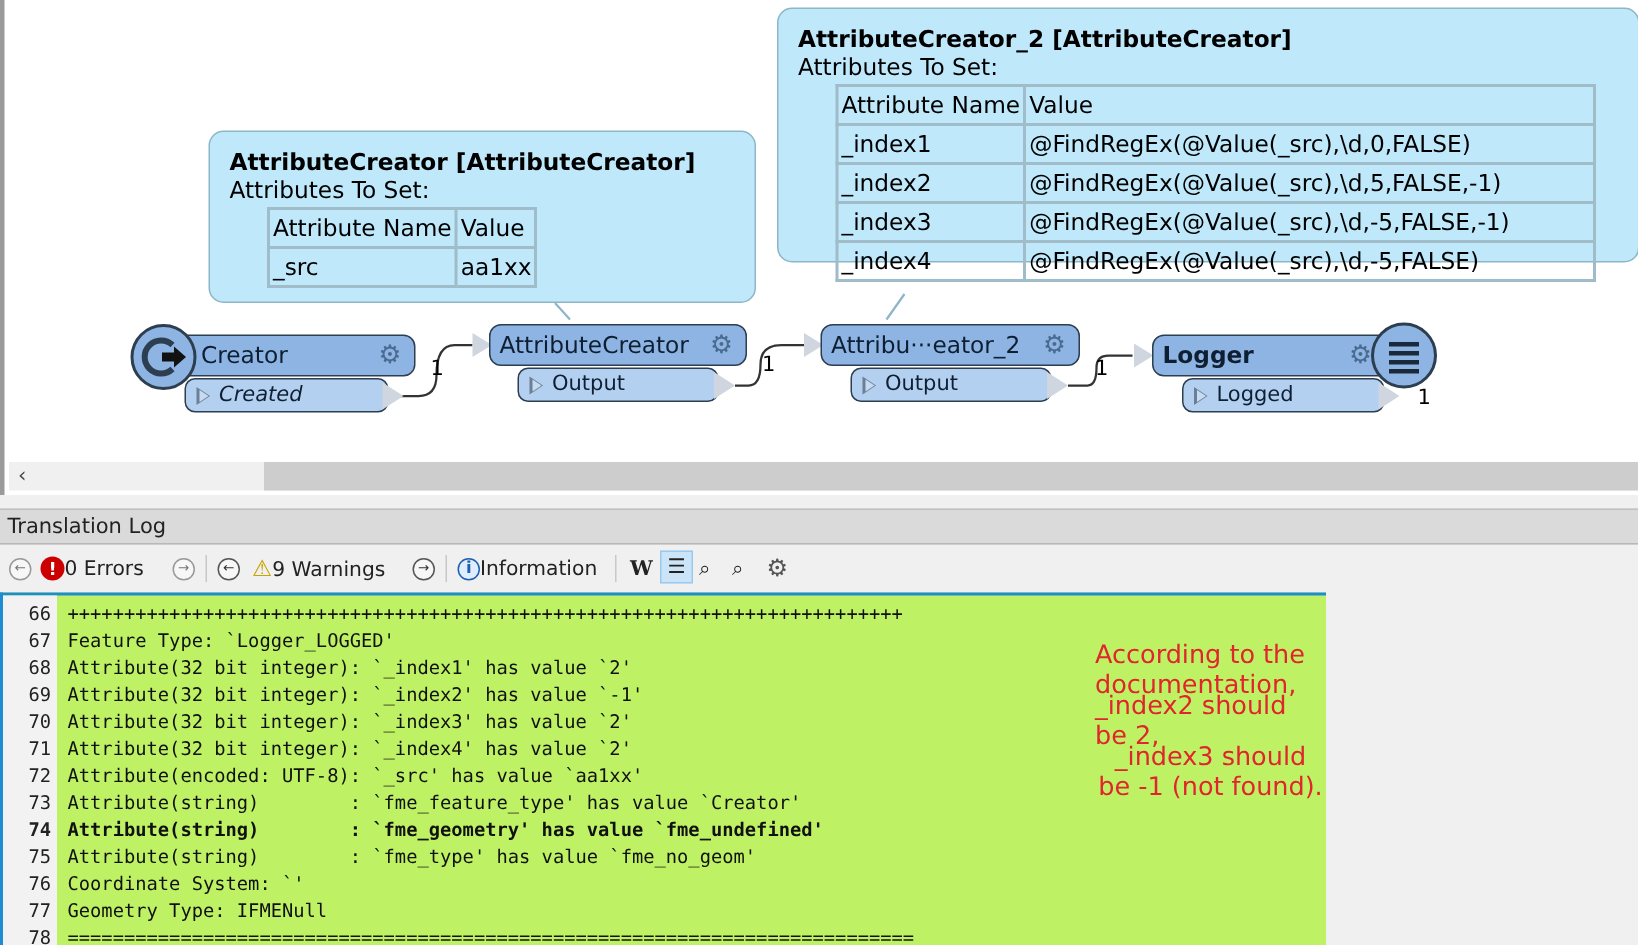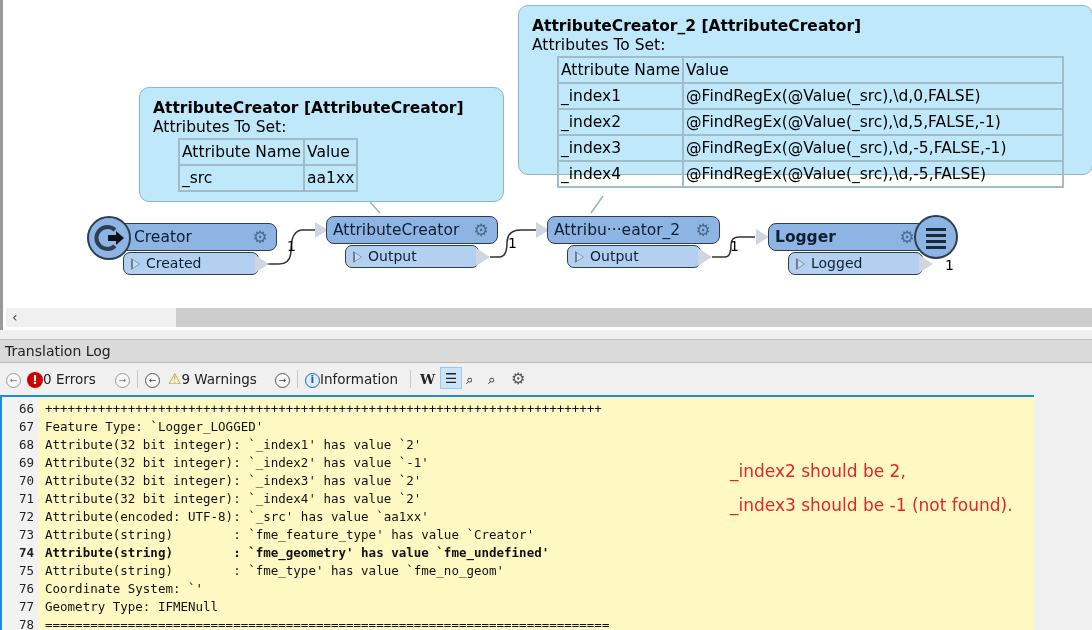--- a/index.html
+++ b/index.html
@@ -21,21 +21,21 @@
   .count { position: absolute; font-size: 14px; color: #000; }
   #hscroll { position: absolute; left: 3px; top: 308px; width: 1089px; height: 19px; background: #f0f0f0; }
   #hscroll .thumb { position: absolute; left: 170px; top: 0; right: 0; height: 19px; background: #cdcdcd; }
   #hscroll .arrow-left { position: absolute; left: 6px; top: 0; font-size: 14px; color: #444; line-height: 19px; }
   #log-header { position: absolute; left: 0; top: 339px; width: 1092px; height: 24px; background: #dadada; border-top: 1px solid #c0c0c0; border-bottom: 1px solid #b8b8b8; font-size: 14px; line-height: 22px; padding-left: 5px; color: #222; }
   #toolbar { position: absolute; left: 0; top: 364px; width: 1092px; height: 30px; background: #f0f0f0; font-size: 13.5px; color: #222; }
   .tb { position: absolute; top: 5px; height: 20px; line-height: 20px; white-space: nowrap; }
   .navc { display: inline-block; width: 15px; height: 15px; border: 1px solid #999; border-radius: 50%; font-size: 9px; line-height: 13px; text-align: center; color: #777; background: #f7f7f7; vertical-align: middle; }
   .navc.dark { color: #333; border-color: #555; }
   .sep { position: absolute; top: 6px; width: 1px; height: 18px; background: #c8c8c8; }
-  #log { position: absolute; left: 0; top: 395px; width: 1034px; height: 235px; background: #fef9c3; border-top: 2px solid #1f8bd0; border-left: 2px solid #1f8bd0; }
+  #log { position: absolute; left: 0; top: 395px; width: 884px; height: 235px; background: #bef264; border-top: 2px solid #1f8bd0; border-left: 2px solid #1f8bd0; }
   #gutter { position: absolute; left: 0; top: 0; width: 36px; height: 235px; background: #f2f2f2; }
   .line { position: absolute; left: 0; height: 18px; font-family: "DejaVu Sans Mono", monospace; font-size: 12.5px; line-height: 18px; white-space: pre; color: #111; }
   .ln { position: absolute; left: 0; width: 32px; text-align: right; color: #222; }
   .lt { position: absolute; left: 43px; }
   .note { position: absolute; left: 728px; font-size: 17px; color: #e0262c; }
   svg.wires { position: absolute; left: 0; top: 0; }
 </style>
 </head>
 <body>
 
@@ -88,21 +88,21 @@
         <td>@FindRegEx(@Value(_src),\d,-5,FALSE,-1)</td>
       </tr>
       <tr>
         <td>_index4</td>
         <td>@FindRegEx(@Value(_src),\d,-5,FALSE)</td>
       </tr>
     </tbody>
       </table>
   </div>
 
-  <div class="port" style="left:120px; top:252px; width:136px;">
+  <div class="port" style="left:120px; top:252px; width:136px;font-style:italic;">
     <span class="tri"></span>
     <span>Created</span>
   </div>
   <div class="outport" style="left:252px; top:255px;"></div>
   <div class="node" style="left:106px; top:223px; width:168px; padding-left:24px;">
     <span>Creator</span>
     <span class="gear">⚙</span>
   </div>
   <div class="circle" style="left:84px; top:216px;">
     <svg width="40" height="40" viewBox="0 0 40 40">
@@ -199,15 +199,16 @@
       <div class="line" style="top: 75px; width: 700px;"><span class="ln">70</span><span class="lt">Attribute(32 bit integer): `_index3' has value `2'</span></div>
       <div class="line" style="top: 93px; width: 700px;"><span class="ln">71</span><span class="lt">Attribute(32 bit integer): `_index4' has value `2'</span></div>
       <div class="line" style="top: 111px; width: 700px;"><span class="ln">72</span><span class="lt">Attribute(encoded: UTF-8): `_src' has value `aa1xx'</span></div>
       <div class="line" style="top: 129px; width: 700px;"><span class="ln">73</span><span class="lt">Attribute(string)        : `fme_feature_type' has value `Creator'</span></div>
       <div class="line" style="top: 147px; width: 700px; font-weight: bold;"><span class="ln">74</span><span class="lt">Attribute(string)        : `fme_geometry' has value `fme_undefined'</span></div>
       <div class="line" style="top: 165px; width: 700px;"><span class="ln">75</span><span class="lt">Attribute(string)        : `fme_type' has value `fme_no_geom'</span></div>
       <div class="line" style="top: 183px; width: 700px;"><span class="ln">76</span><span class="lt">Coordinate System: `'</span></div>
       <div class="line" style="top: 201px; width: 700px;"><span class="ln">77</span><span class="lt">Geometry Type: IFMENull</span></div>
       <div class="line" style="top: 219px; width: 700px;"><span class="ln">78</span><span class="lt">===========================================================================</span></div>
     </div>
+  <div class="note" style="top:30px;">According to the documentation,</div>
   <div class="note" style="top:64px;">_index2 should be 2,</div>
   <div class="note" style="top:98px;text-align:center;">_index3 should be -1 (not found).</div>
 </div>
 
 </body></html>

